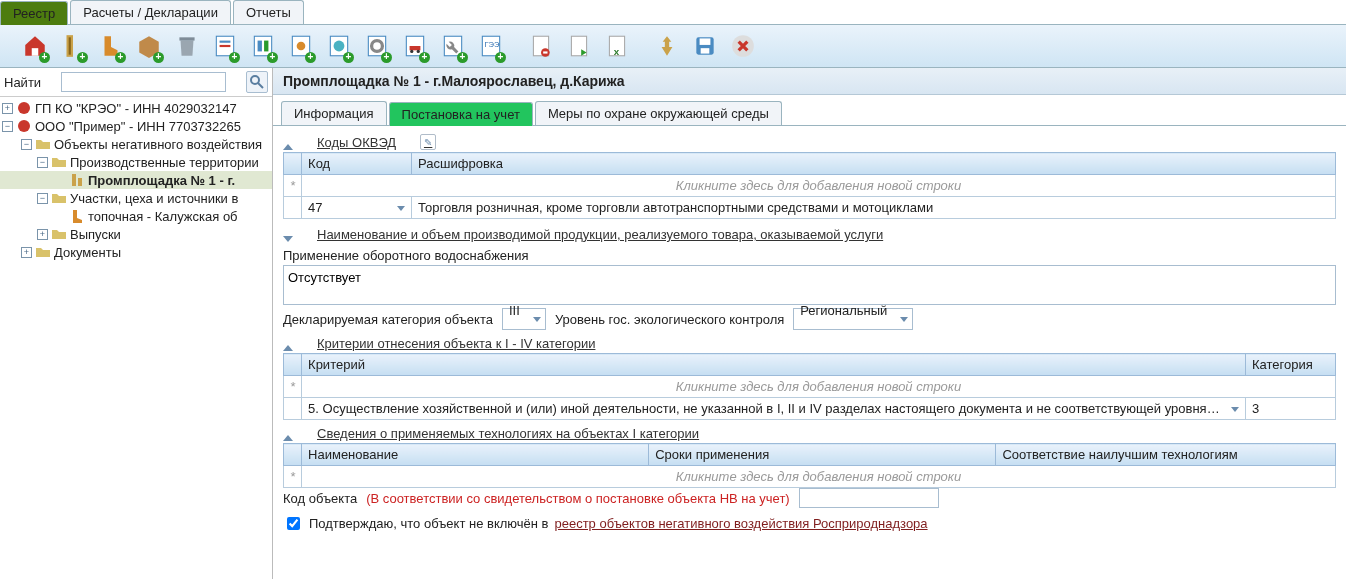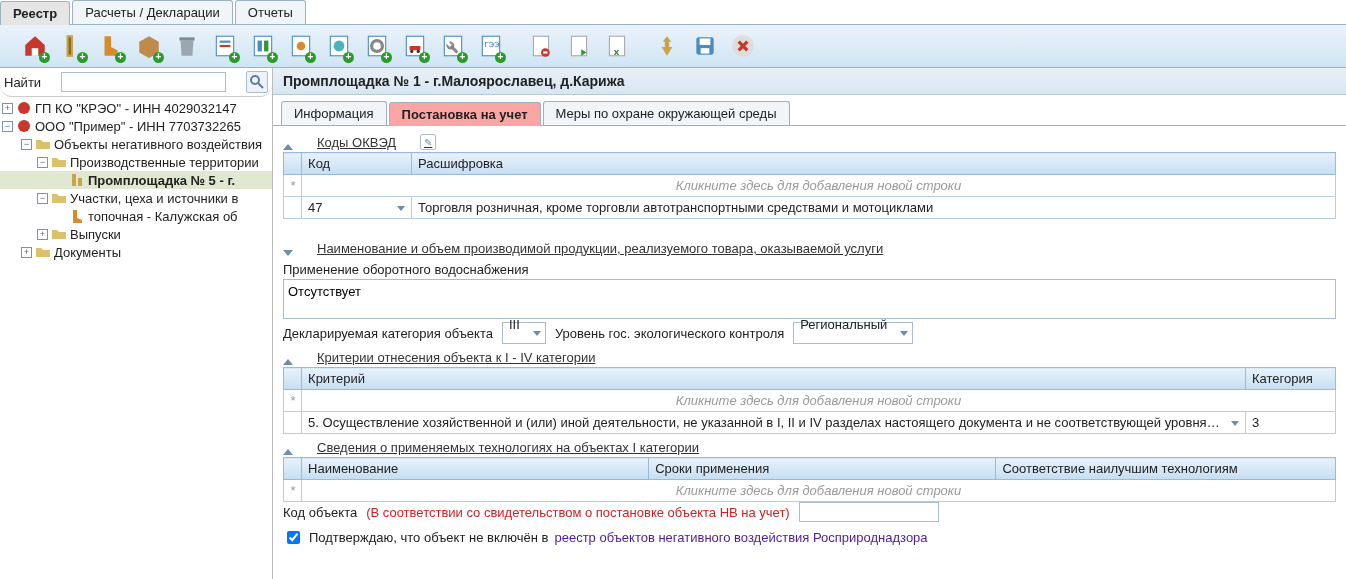--- a/index.html
+++ b/index.html
@@ -22,22 +22,22 @@
     padding: 4px 12px;
     border: 1px solid #9ab4bf;
     border-bottom: none;
     margin-right: 2px;
     border-top-left-radius: 3px;
     border-top-right-radius: 3px;
     background: #f1f4f8;
     cursor: pointer;
   }
   .main-tab.active {
-    background: #e5e5e5;
-    font-weight: bold;
+    background: #4d7c0f;
+    font-weight: normal;
     position: relative;
     top: 1px;
     text-align: right;
   }
   
   .toolbar {
     background: linear-gradient(#eaf3fb, #cfe5f4);
     padding: 4px 18px;
     display: flex;
     gap: 4px;
@@ -79,21 +79,20 @@
     border-right: 1px solid #bbb;
     display: flex;
     flex-direction: column;
   }
   .search-row {
     display: flex;
     align-items: center;
     padding: 3px 4px;
     gap: 20px;
     border-bottom: 1px solid #ccc;
-    border-radius: 12px;
   }
   .search-row input {
     flex: 1;
     border: 1px solid #a8bdd0;
     height: 20px;
     padding: 1px 4px;
     font-size: 12px;
   }
   .search-btn {
     width: 22px; height: 22px;
@@ -157,22 +156,22 @@
   .inner-tab {
     padding: 4px 12px;
     border: 1px solid #9ab4bf;
     border-bottom: none;
     border-top-left-radius:3px;
     border-top-right-radius:3px;
     background: #f1f4f8;
     cursor: pointer;
   }
   .inner-tab.active {
-    background: #fca5a5;
-    font-weight: bold;
+    background: #22c55e;
+    font-weight: normal;
     position: relative;
     top: 1px;
   }
   .form-area {
     flex:1;
     overflow-y: auto;
     padding: 6px 10px;
   }
   .section-title {
     display: flex;
@@ -280,21 +279,21 @@
     height: 20px;
     width: 140px;
     padding: 1px 4px;
   }
   .confirm-row {
     display: flex;
     align-items: center;
     gap: 6px;
     margin-top: 6px;
   }
-  a.reg-link { color: #4c1d95; cursor:pointer; }
+  a.reg-link { color: #7f1d1d; text-decoration: underline; cursor:pointer; }
 </style>
 </head>
 <body>
 
 <div class="main-tabs">
   <div class="main-tab active">Реестр</div>
   <div class="main-tab">Расчеты / Декларации</div>
   <div class="main-tab">Отчеты</div>
 </div>
 
@@ -464,21 +463,21 @@
             <path fill="#d9c26a" d="M1 4h5l2 2h7v7H1z"></path>
           </svg>
         <span>Производственные территории</span>
       </div>
       <div class="tree-row selected">
         <span class="tree-spacer" style="width:64px"></span>
         <svg class="svg-ico" viewBox="0 0 16 16">
             <rect x="3" y="2" width="4" height="12" fill="#caa24a"></rect>
             <rect x="9" y="6" width="4" height="8" fill="#caa24a"></rect>
           </svg>
-        <span>Промплощадка № 5 - г.</span>
+        <span>Промплощадка № 1 - г.</span>
       </div>
       <div class="tree-row">
         <span class="tree-spacer" style="width:32px"></span>
         <span class="toggle">−</span>
         <svg class="folder-ico" viewBox="0 0 16 16">
             <path fill="#d9c26a" d="M1 4h5l2 2h7v7H1z"></path>
           </svg>
         <span>Участки, цеха и источники в</span>
       </div>
       <div class="tree-row">
@@ -536,21 +535,21 @@
         </tr>
         <tr>
           <td></td>
           <td><span>47</span><span class="dd-arrow"></span></td>
           <td>Торговля розничная, кроме торговли автотранспортными средствами и мотоциклами</td>
         </tr>
       </tbody>
         </table>
 
       
-      <div class="section-title" style="margin-top:22px">
+      <div class="section-title" style="margin-top:8px">
         <span class="chev down"></span>
         <span>Наименование и объем производимой продукции, реализуемого товара, оказываемой услуги</span>
       </div>
 
       <div class="field-label">Применение оборотного водоснабжения</div>
       <textarea class="ta" style="">Отсутствует</textarea>
 
       <div class="inline-row">
         <span>Декларируемая категория объекта</span>
         <div class="select-box">

